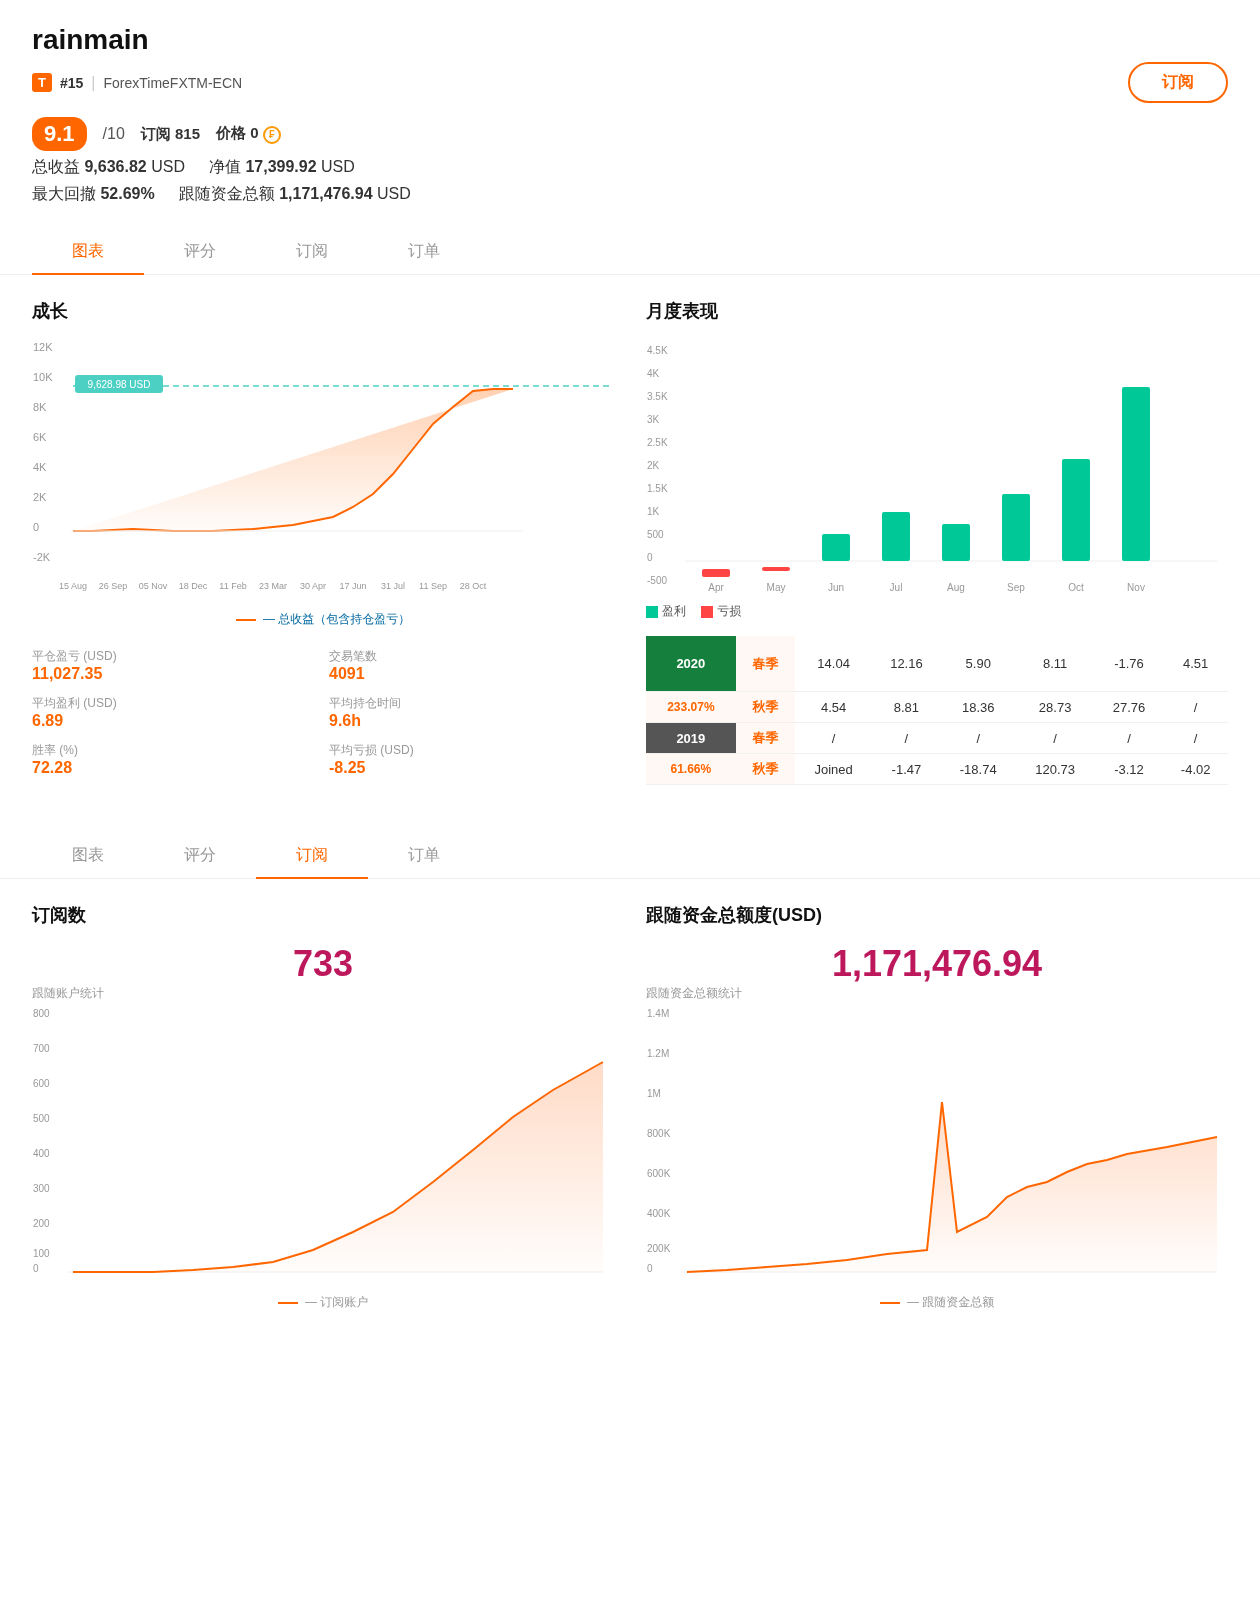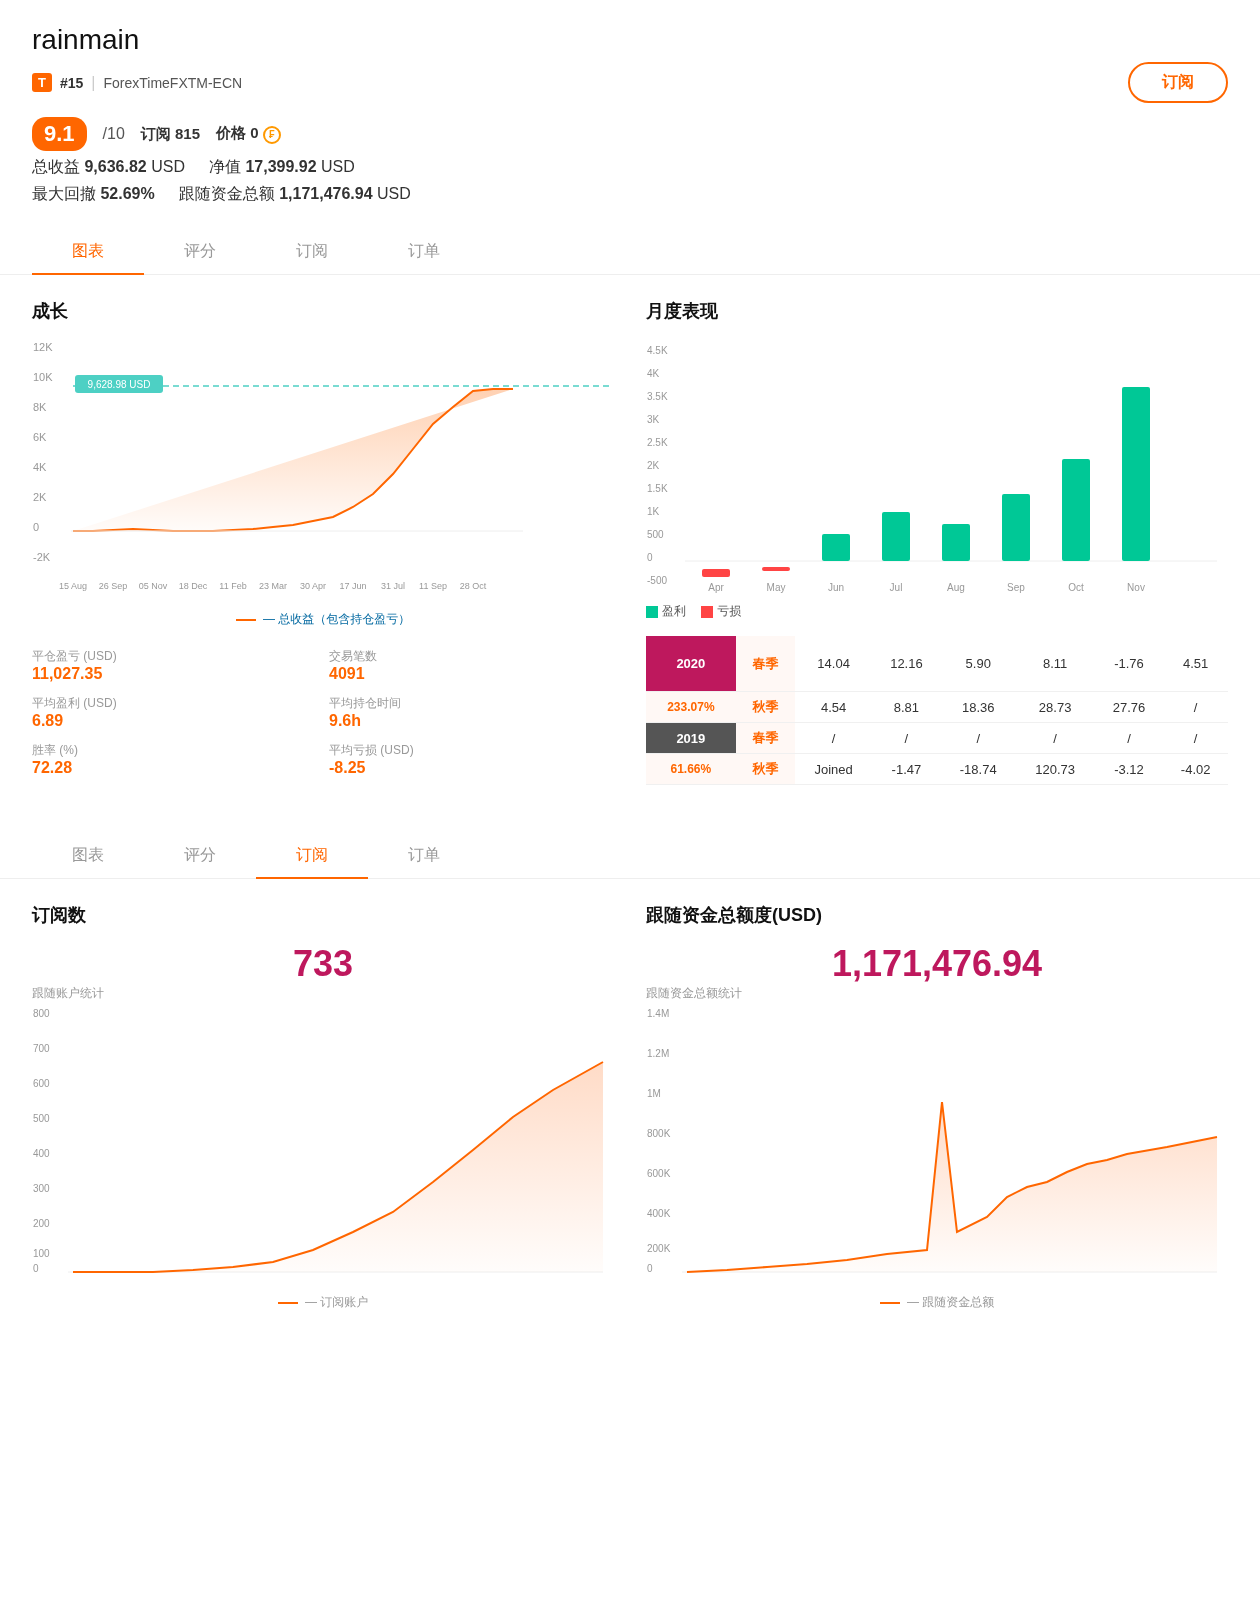--- a/index.html
+++ b/index.html
@@ -1,19 +1,19 @@
 <!DOCTYPE html>
 <html><head>
   <meta charset="utf-8">
   <style>
     * { margin: 0; padding: 0; box-sizing: border-box; }
     body { font-family: -apple-system, BlinkMacSystemFont, 'Segoe UI', sans-serif; background: #fff; color: #333; width: 1260px; }
 
     .header { padding: 24px 32px 0; }
-    .brand-name { font-size: 28px; font-weight: 400; color: #111; }
+    .brand-name { font-size: 28px; font-weight: 700; color: #111; }
     .account-info { display: flex; align-items: center; gap: 8px; margin-top: 6px; }
     .tag-t { background: #ff6600; color: #fff; font-weight: 700; font-size: 13px; padding: 2px 6px; border-radius: 3px; }
     .account-num { color: #333; font-size: 14px; font-weight: 600; }
     .divider-v { color: #ccc; }
     .broker { color: #555; font-size: 14px; }
 
     .rating-row { display: flex; align-items: center; gap: 16px; margin-top: 14px; }
     .rating-badge { background: #ff6600; color: #fff; font-size: 22px; font-weight: 700; padding: 4px 12px; border-radius: 14px; }
     .rating-denom { font-size: 16px; color: #555; }
     .stat-item { font-size: 15px; color: #333; }
@@ -243,21 +243,21 @@
         <text x="489" y="252" font-size="10" fill="#999" text-anchor="middle">Nov</text>
       </svg>
       <div style="font-size:12px;color:#555;margin-bottom:8px;">
         <span style="display:inline-block;width:12px;height:12px;background:#00c896;vertical-align:middle;margin-right:4px;"></span>盈利
         <span style="display:inline-block;width:12px;height:12px;background:#ff4444;vertical-align:middle;margin-left:12px;margin-right:4px;"></span>亏损
       </div>
       
       <table class="monthly-table">
         <tbody>
             <tr>
-          <td class="month-year" style="background:#be185d;color:#fff;font-weight:700;padding:20px 8px;">2020</td>
+          <td class="month-year" style="background:#15803d;color:#fff;font-weight:700;padding:20px 8px;">2020</td>
           <td class="season">春季</td>
           <td>14.04</td>
           <td>12.16</td>
           <td>5.90</td>
           <td>8.11</td>
           <td>-1.76</td>
           <td>4.51</td>
         </tr>
         <tr>
           <td class="growth-pct" style="background:#fff8f5;color:#ff6600;font-weight:700;padding:0 8px;">233.07%</td>

